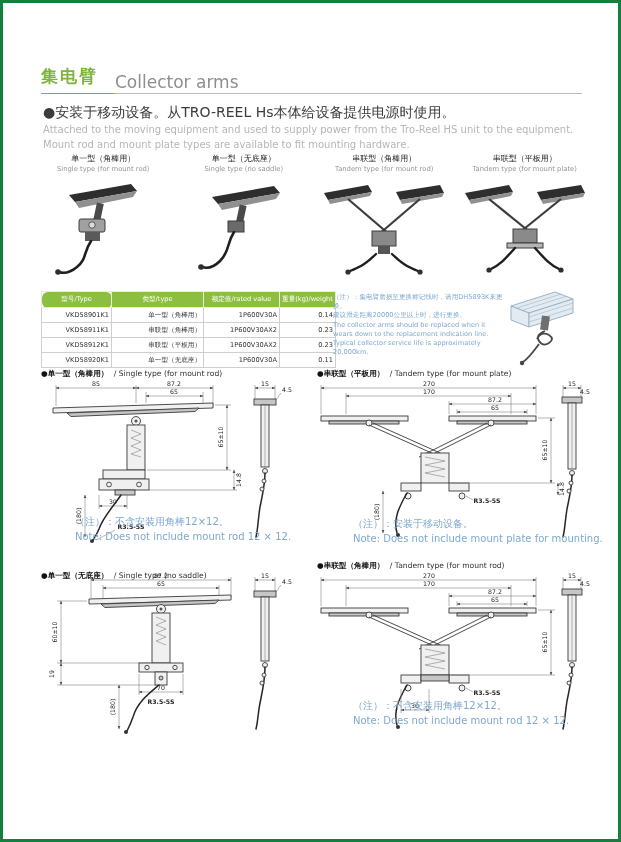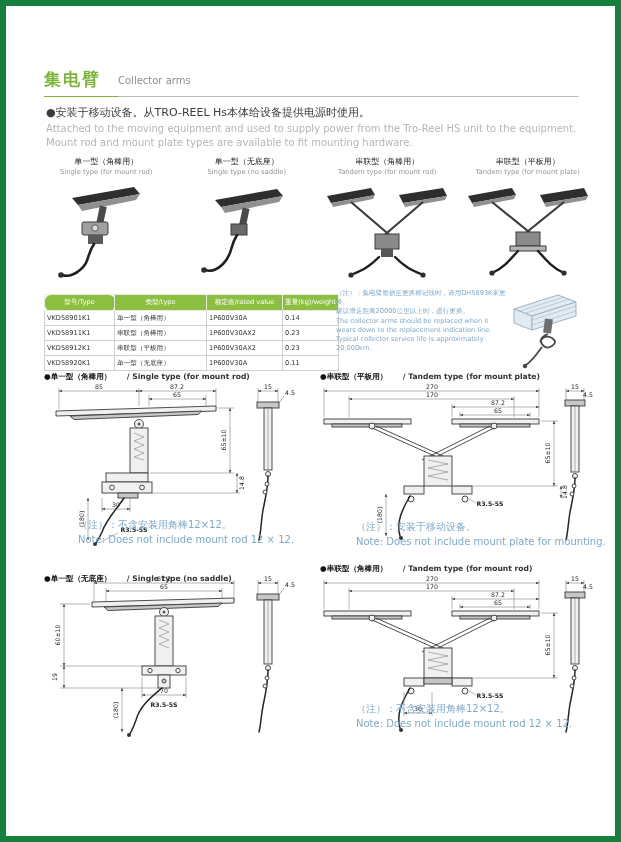--- a/index.html
+++ b/index.html
@@ -1,54 +1,54 @@
 <!DOCTYPE html>
 <html><head>
 <meta charset="utf-8">
 <style>
   * { margin:0; padding:0; box-sizing:border-box; }
   html,body { background:#ffffff; }
   body { font-family:"DejaVu Sans","Liberation Sans",sans-serif; }
   .page { position:relative; width:621px; height:842px; margin:0 auto; background:#fff;
-          border:6px solid #15803d; overflow:hidden; }
+          border:3px solid #15803d; overflow:hidden; }
 
   
   .hdr-zh { position:absolute; left:38px; top:62px; font-size:17px; font-weight:bold; color:#7eb43c; letter-spacing:2px; }
-  .hdr-en { position:absolute; left:112px; top:69px; font-size:10px; color:#8e8e8e; }
+  .hdr-en { position:absolute; left:112px; top:69px; font-size:17px; color:#8e8e8e; }
   .hdr-rule { position:absolute; left:38px; right:36px; top:90px; height:1px;
               background:linear-gradient(to right,#7eb43c 0,#7eb43c 74px,#bdbdbd 74px,#bdbdbd 100%); }
 
   
   .intro { position:absolute; left:40px; top:99px; }
-  .intro .zh { font-size:11px; color:#3c3c3c; line-height:1.5; }
+  .intro .zh { font-size:14px; color:#3c3c3c; line-height:1.5; }
   .intro .en { font-size:10px; color:#b6b6b6; line-height:1.45; }
 
   
   .products { position:absolute; left:30px; top:150px; width:562px; display:flex; }
   .product { flex:1; text-align:center; }
   .product .p-zh { font-size:8px; color:#222; }
   .product .p-en { font-size:6.8px; color:#949494; margin-top:1px; }
   .product svg { display:block; margin:6px auto 0; }
 
   
   .spec { position:absolute; left:38px; top:288px; border-collapse:collapse; table-layout:fixed; }
   .spec th { background:#8cbf3f; color:#fff; font-weight:normal; font-size:6.6px; padding:3px 2px; border:1px solid #e9e9e9; }
-  .spec td { font-size:6.6px; color:#333; text-align:left; padding:2.5px 2px; border:1px solid #cfcfcf; background:#fff; }
+  .spec td { font-size:6.6px; color:#333; text-align:right; padding:2.5px 2px; border:1px solid #cfcfcf; background:#fff; }
   .spec .c1{ width:70px;border-radius:6px; } .spec .c2{ width:92px; } .spec .c3{ width:76px; } .spec .c4{ width:56px; }
 
   
-  .rnote { position:absolute; left:330px; top:283px; width:180px; }
+  .rnote { position:absolute; left:330px; top:290px; width:180px; }
   .rnote div { font-size:6.6px; line-height:1.4; color:#7fa8cc; }
 
   .iso { position:absolute; left:500px; top:283px; }
 
   
   .qt { position:absolute; font-size:7.6px; color:#111; font-weight:normal; white-space:nowrap; }
   .qt .tz { font-weight:bold; }
-  .qt .te { color:#333; margin-left:13px;font-weight:bold; }
+  .qt .te { color:#333; margin-left:3px; }
   #qt-tl { left:38px;  top:366px; }
   #qt-tr { left:314px; top:366px; }
   #qt-bl { left:38px;  top:568px; }
   #qt-br { left:314px; top:558px; }
 
   
   svg.draw { position:absolute; }
   #d-tl { left:38px;  top:376px; }
   #d-tr { left:308px; top:376px; }
   #d-bl { left:38px;  top:568px; }

